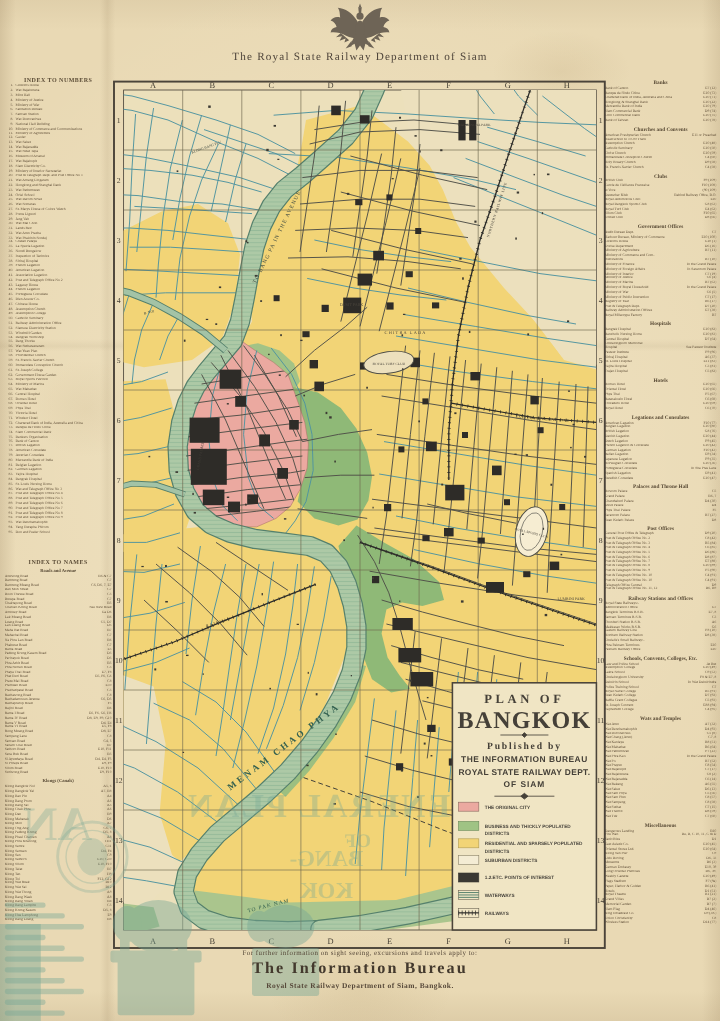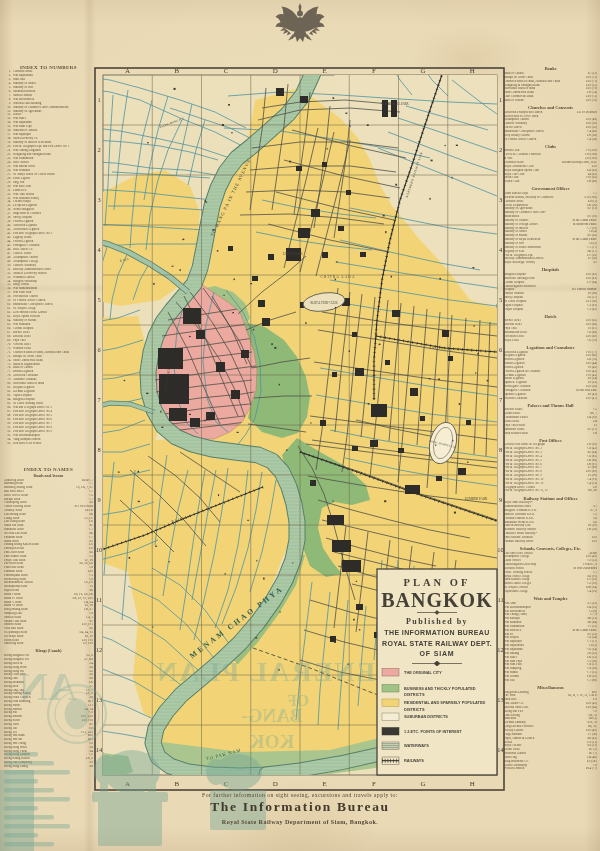--- a/index.html
+++ b/index.html
@@ -48,20 +48,21 @@
  <use href="#lw" transform="translate(600,0) scale(-1,1)" x="0"></use>
  <ellipse cx="300" cy="24.5" rx="4" ry="7.5"></ellipse>
  <circle cx="300" cy="13.5" r="3"></circle>
  <path d="M298.5,6 L301.5,6 L300.9,11 L299.1,11 Z"></path>
  <path d="M300,3 L301.2,6.2 L298.8,6.2 Z"></path>
  <path d="M295.5,30 L291,39 L295.5,36.5 L297,42 L300,38 L303,42 L304.5,36.5 L309,39 L304.5,30 Z"></path>
  <path d="M293,34 L288,40.5 L293,38.5 Z"></path>
  <path d="M307,34 L312,40.5 L307,38.5 Z"></path>
 </g>
     </svg>
+<div id="title">The Royal State Railway Department of Siam</div>
 </div>
 
 <div id="lcol">
 <div class="colhead">INDEX TO NUMBERS</div>
 <div class="lnum"><span class="no">1.</span>Customs House</div>
 <div class="lnum"><span class="no">2.</span>Wat Rajaburana</div>
 <div class="lnum"><span class="no">3.</span>Mint Hall</div>
 <div class="lnum"><span class="no">4.</span>Ministry of Justice</div>
 <div class="lnum"><span class="no">5.</span>Ministry of War</div>
 <div class="lnum"><span class="no">6.</span>Sanitation Bureau</div>

